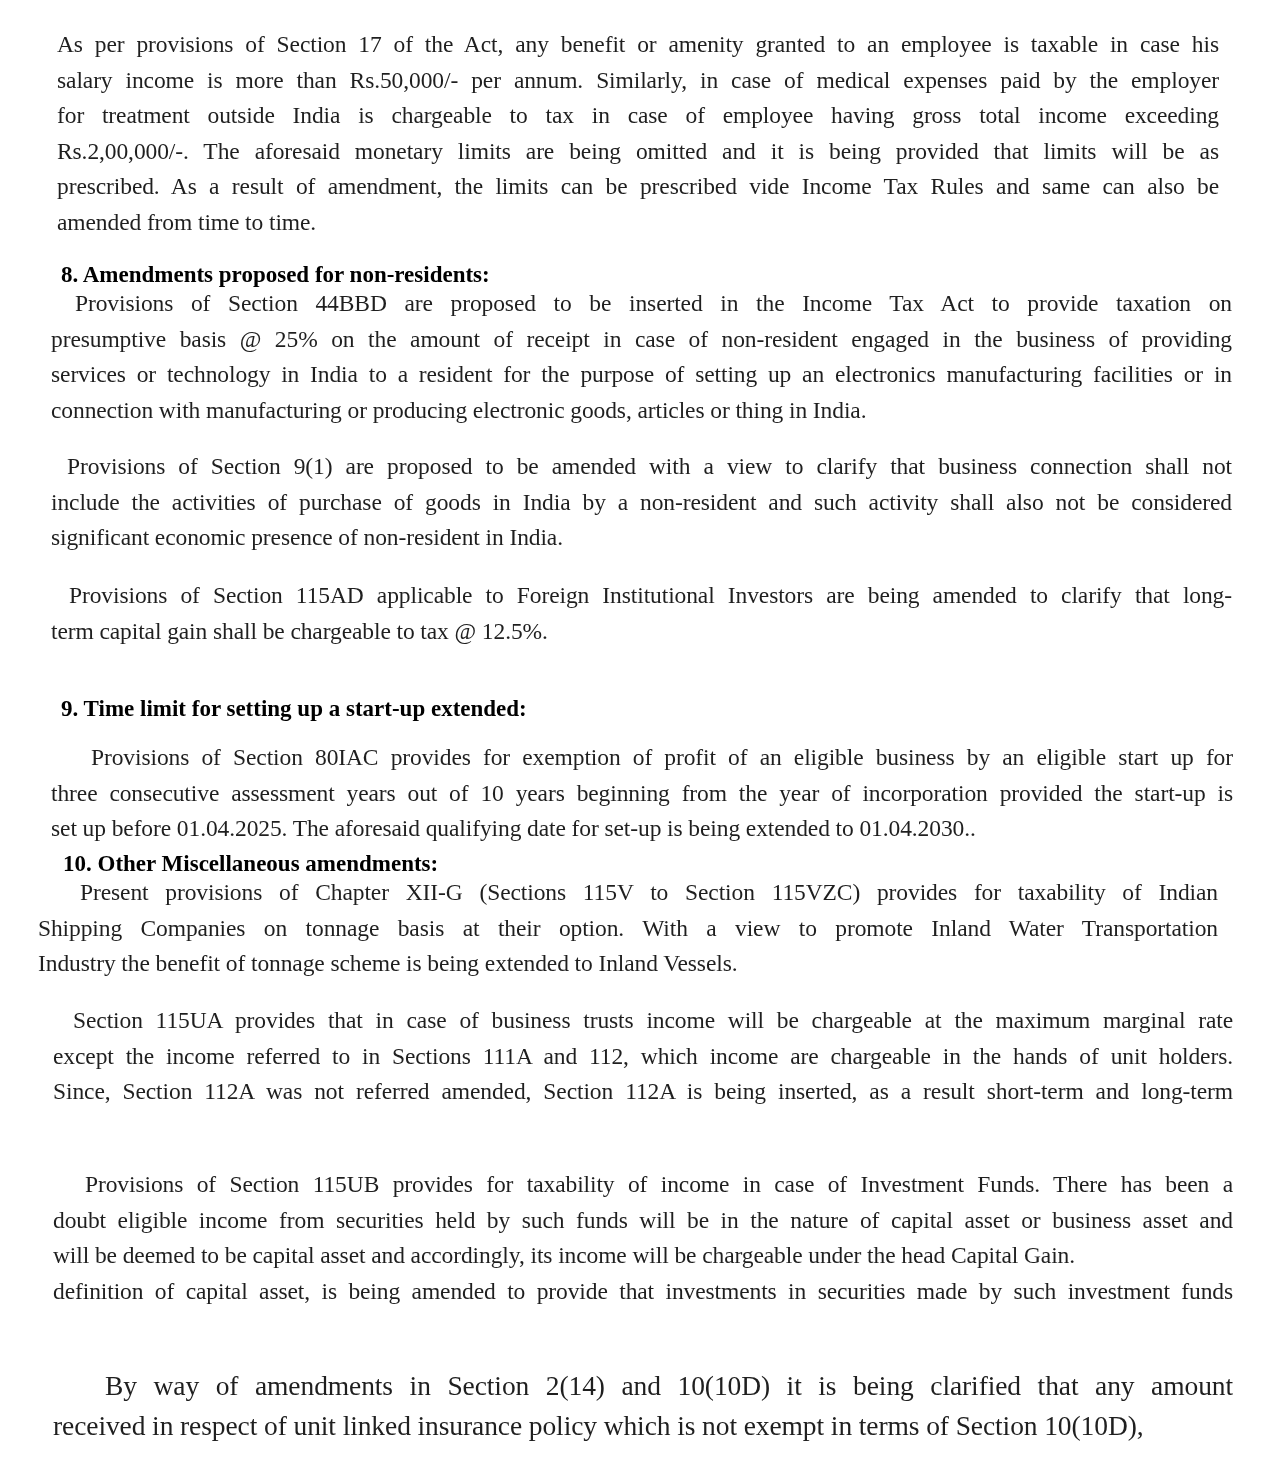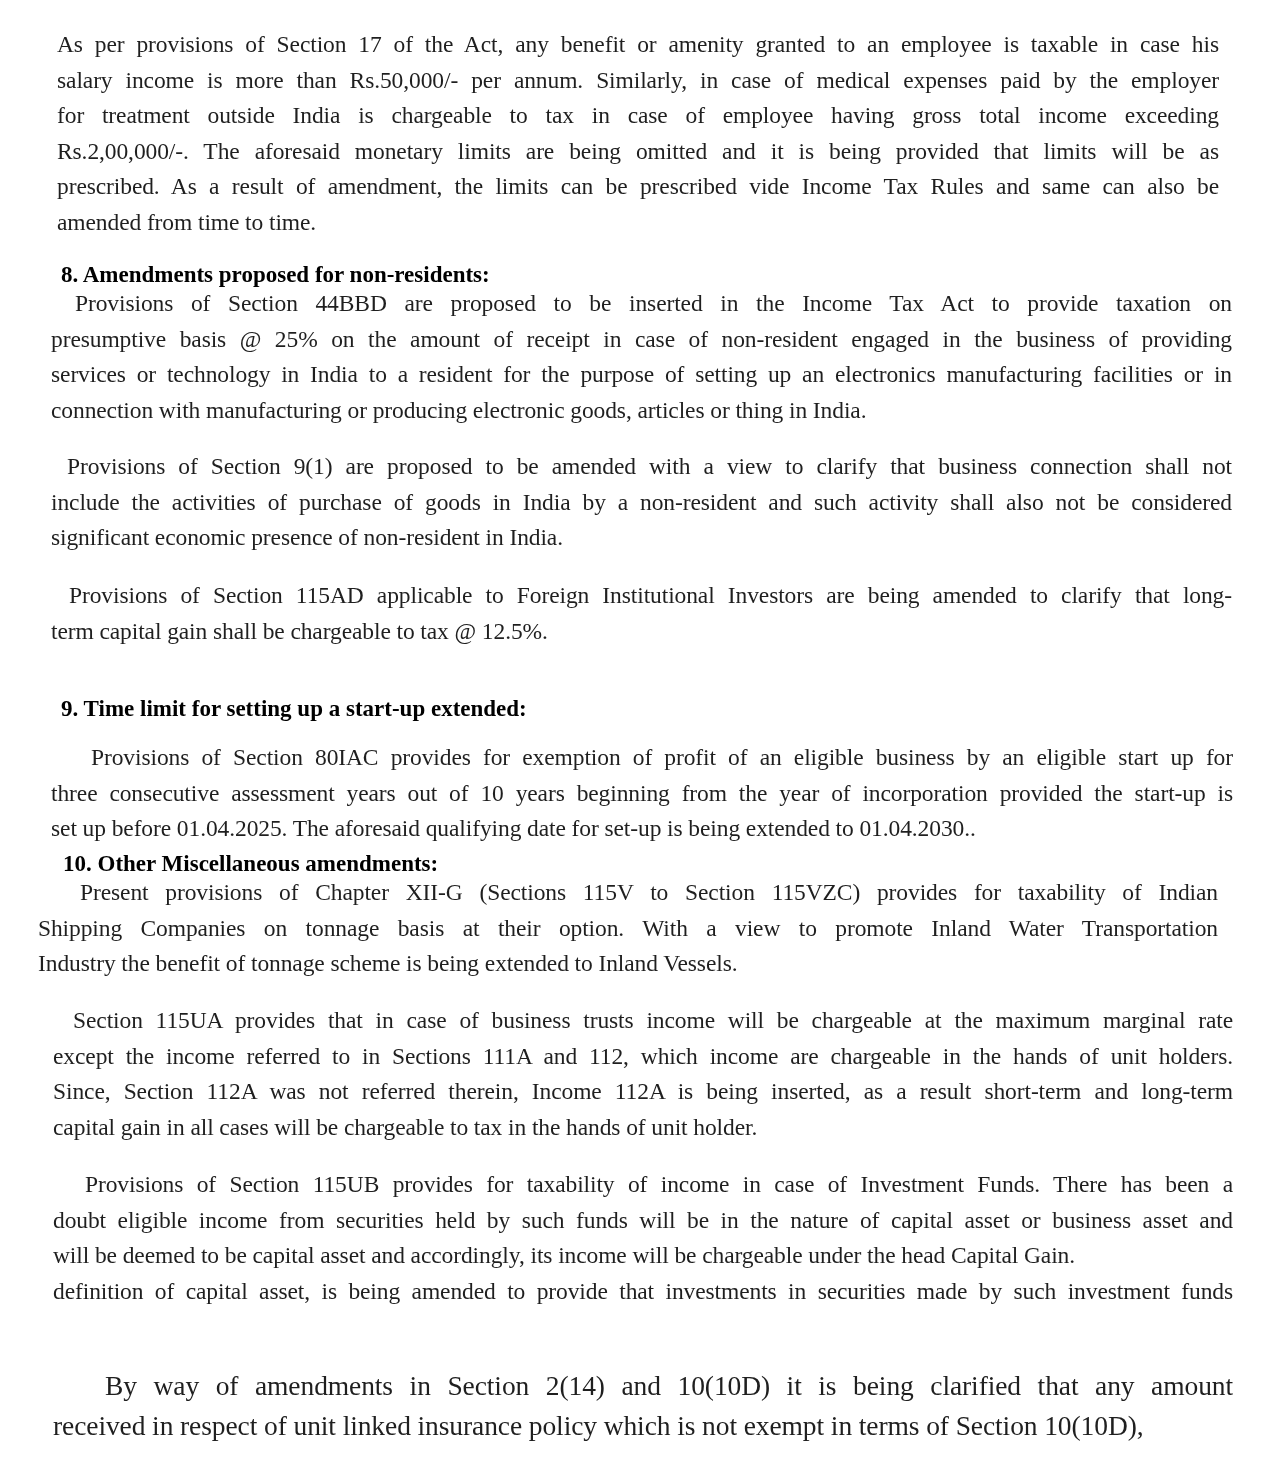--- a/index.html
+++ b/index.html
@@ -99,22 +99,21 @@
 
   <div class="block" style="left:38px; top:875px; width:1180px;">
     <span class="line" style="padding-left:42px;">Present provisions of Chapter XII-G (Sections 115V to Section 115VZC) provides for taxability of Indian</span>
     <span class="line">Shipping Companies on tonnage basis at their option. With a view to promote Inland Water Transportation</span>
     <span class="line last">Industry the benefit of tonnage scheme is being extended to Inland Vessels.</span>
   </div>
 
   <div class="block" style="left:53px; top:1003px; width:1180px;">
     <span class="line" style="padding-left:20px;">Section 115UA provides that in case of business trusts income will be chargeable at the maximum marginal rate</span>
     <span class="line">except the income referred to in Sections 111A and 112, which income are chargeable in the hands of unit holders.</span>
-    <span class="line">Since, Section 112A was not referred therein, Income 112A is being inserted, as a result short-term and long-term</span>
-    <span class="line last">capital gain in all cases will be chargeable to tax in the hands of unit holder.</span>
+    <span class="line">Since, Section 112A was not referred amended, Section 112A is being inserted, as a result short-term and long-term</span>
   </div>
 
   <div class="block" style="left:53px; top:1167px; width:1180px;">
     <span class="line" style="padding-left:32px;">Provisions of Section 115UB provides for taxability of income in case of Investment Funds. There has been a</span>
     <span class="line">doubt eligible income from securities held by such funds will be in the nature of capital asset or business asset and</span>
     <span class="line last">will be deemed to be capital asset and accordingly, its income will be chargeable under the head Capital Gain.</span>
     <span class="line">definition of capital asset, is being amended to provide that investments in securities made by such investment funds</span>
   </div>
 
   <div class="block big" style="left:53px; top:1366px; width:1180px;">

